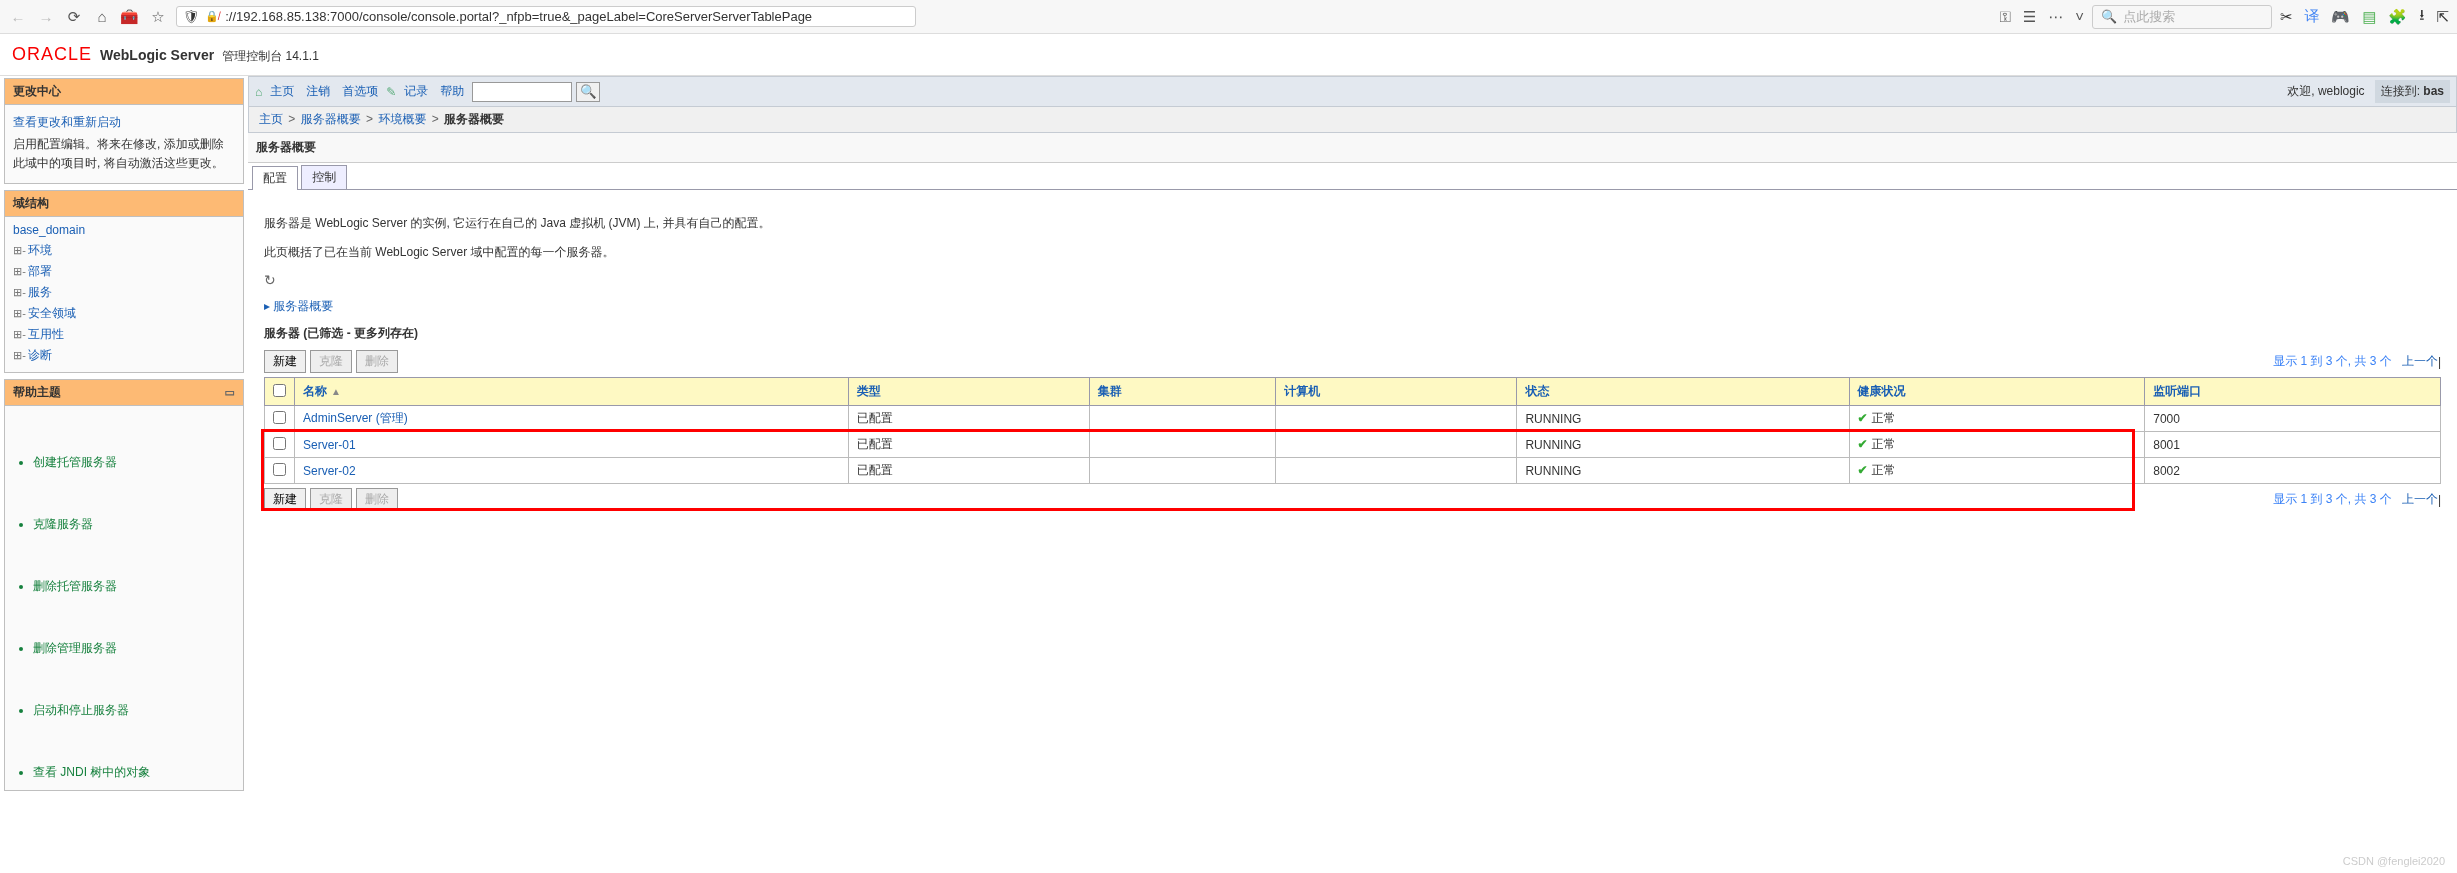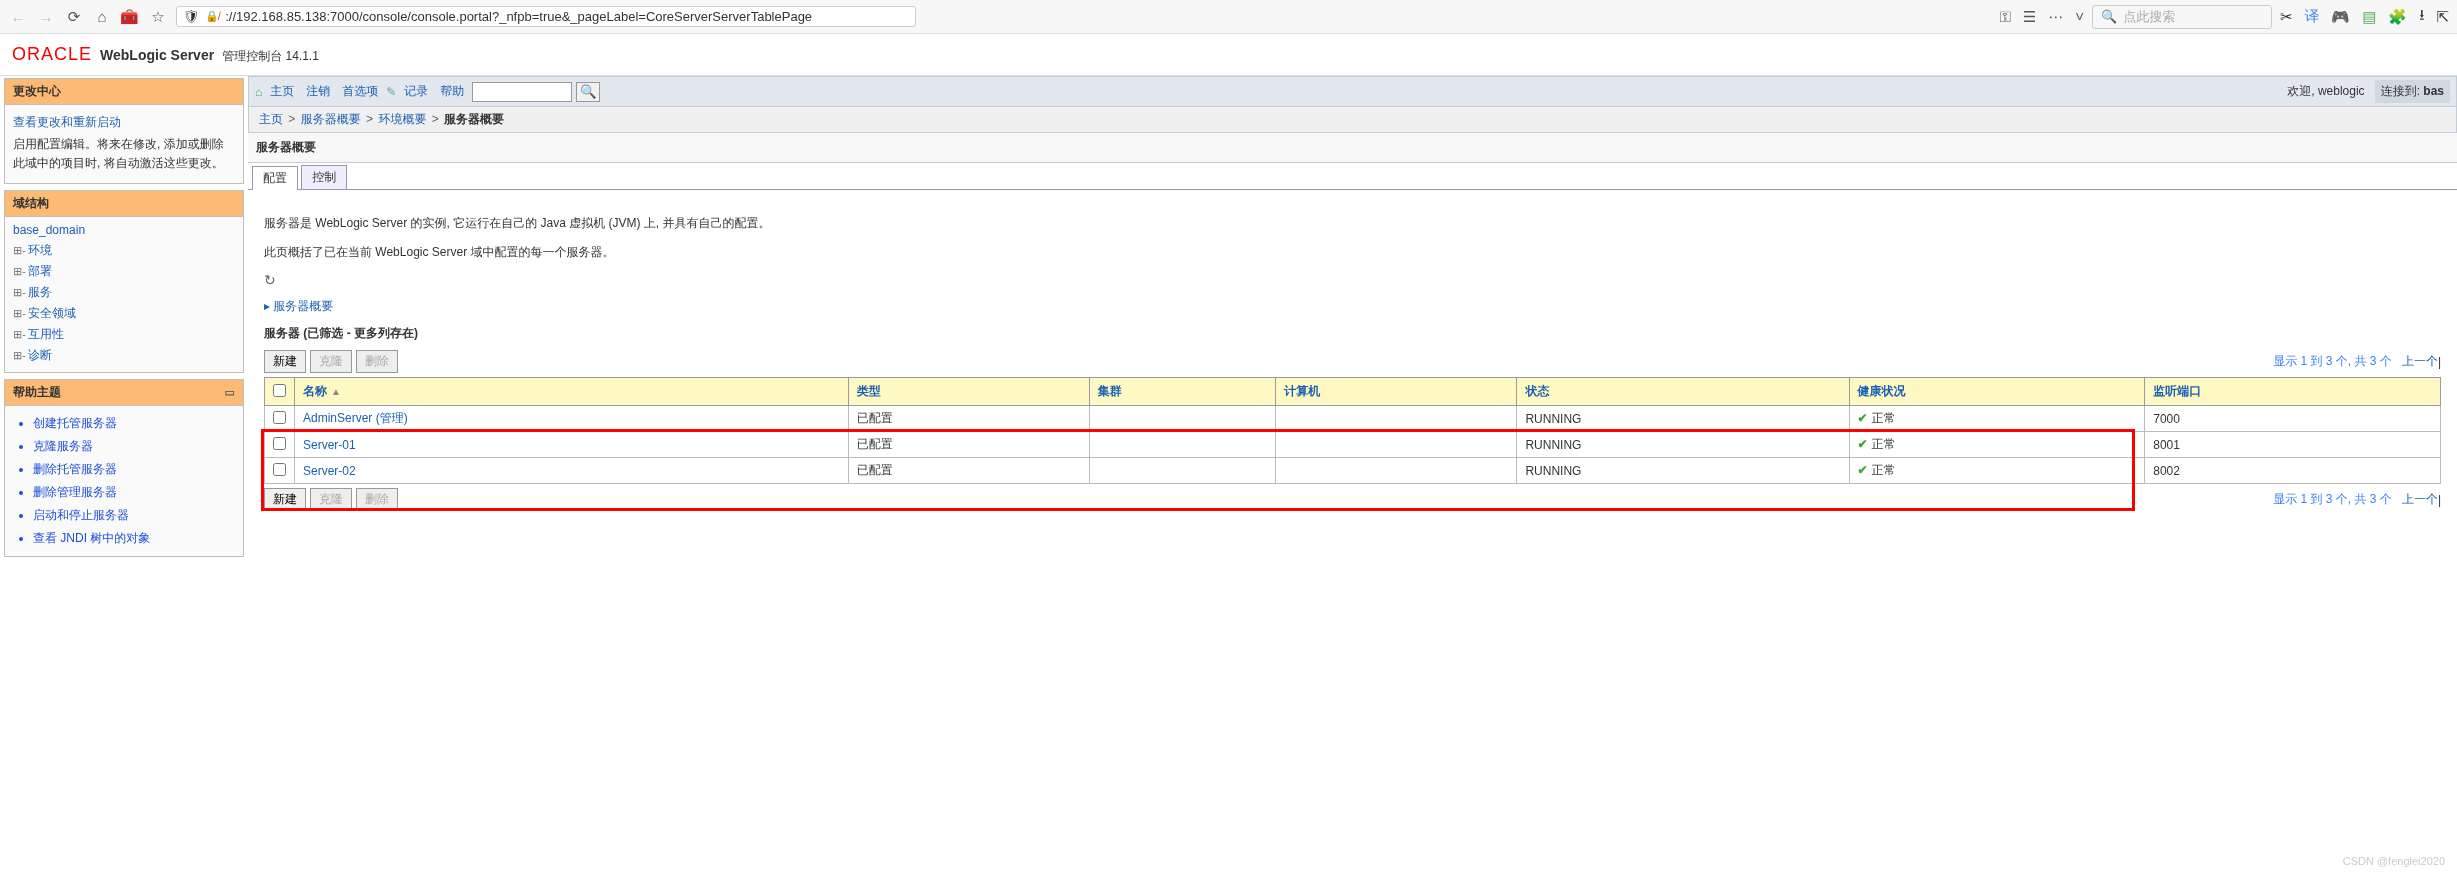--- a/index.html
+++ b/index.html
@@ -33,21 +33,21 @@
 .panel-head { font-weight: bold; padding: 4px 8px; border-bottom: 1px solid #bfbfbf; background: #fdba74; display: flex; justify-content: space-between; align-items: center; }
 .panel-head .minimize { font-size: 11px; color: #666; }
 .panel-body { padding: 6px 8px; }
 .panel-body .link { color: #1a5fb4; cursor: pointer; display: block; margin: 3px 0; }
 .panel-body .note { color: #333; margin: 4px 0; line-height: 1.6; }
 .tree .root { color: #1a5fb4; cursor: pointer; }
 .tree ul { list-style: none; padding-left: 0; margin-top: 3px; }
 .tree li { padding: 2px 0; color: #1a5fb4; cursor: pointer; }
 .tree li::before { content: "⊞-"; color: #777; margin-right: 2px; font-size: 11px; }
 .help-list { list-style: disc; padding-left: 20px; }
-.help-list li { color: #1d4ed8; padding: 3px 0; cursor: pointer; }
+.help-list li { color: #15803d; padding: 3px 0; cursor: pointer; margin-top: 39px; }
 
 
 .main { flex: 1; }
 .toolbar { display: flex; align-items: center; background: #e3e8ef; border: 1px solid #c5cbd3; padding: 3px 6px; gap: 4px; }
 .toolbar a { color: #1a5fb4; text-decoration: none; padding: 0 4px; }
 .toolbar .tb-icon { color: #5a7; font-size: 12px; }
 .toolbar input { border: 1px solid #999; padding: 2px; width: 100px; font-size: 12px; }
 .toolbar button.search-btn { background: #f0f0f0; border: 1px solid #999; width: 24px; height: 20px; cursor: pointer; }
 .toolbar .spacer { flex: 1; }
 .toolbar .welcome b { font-weight: normal; margin-top: 24px; }

